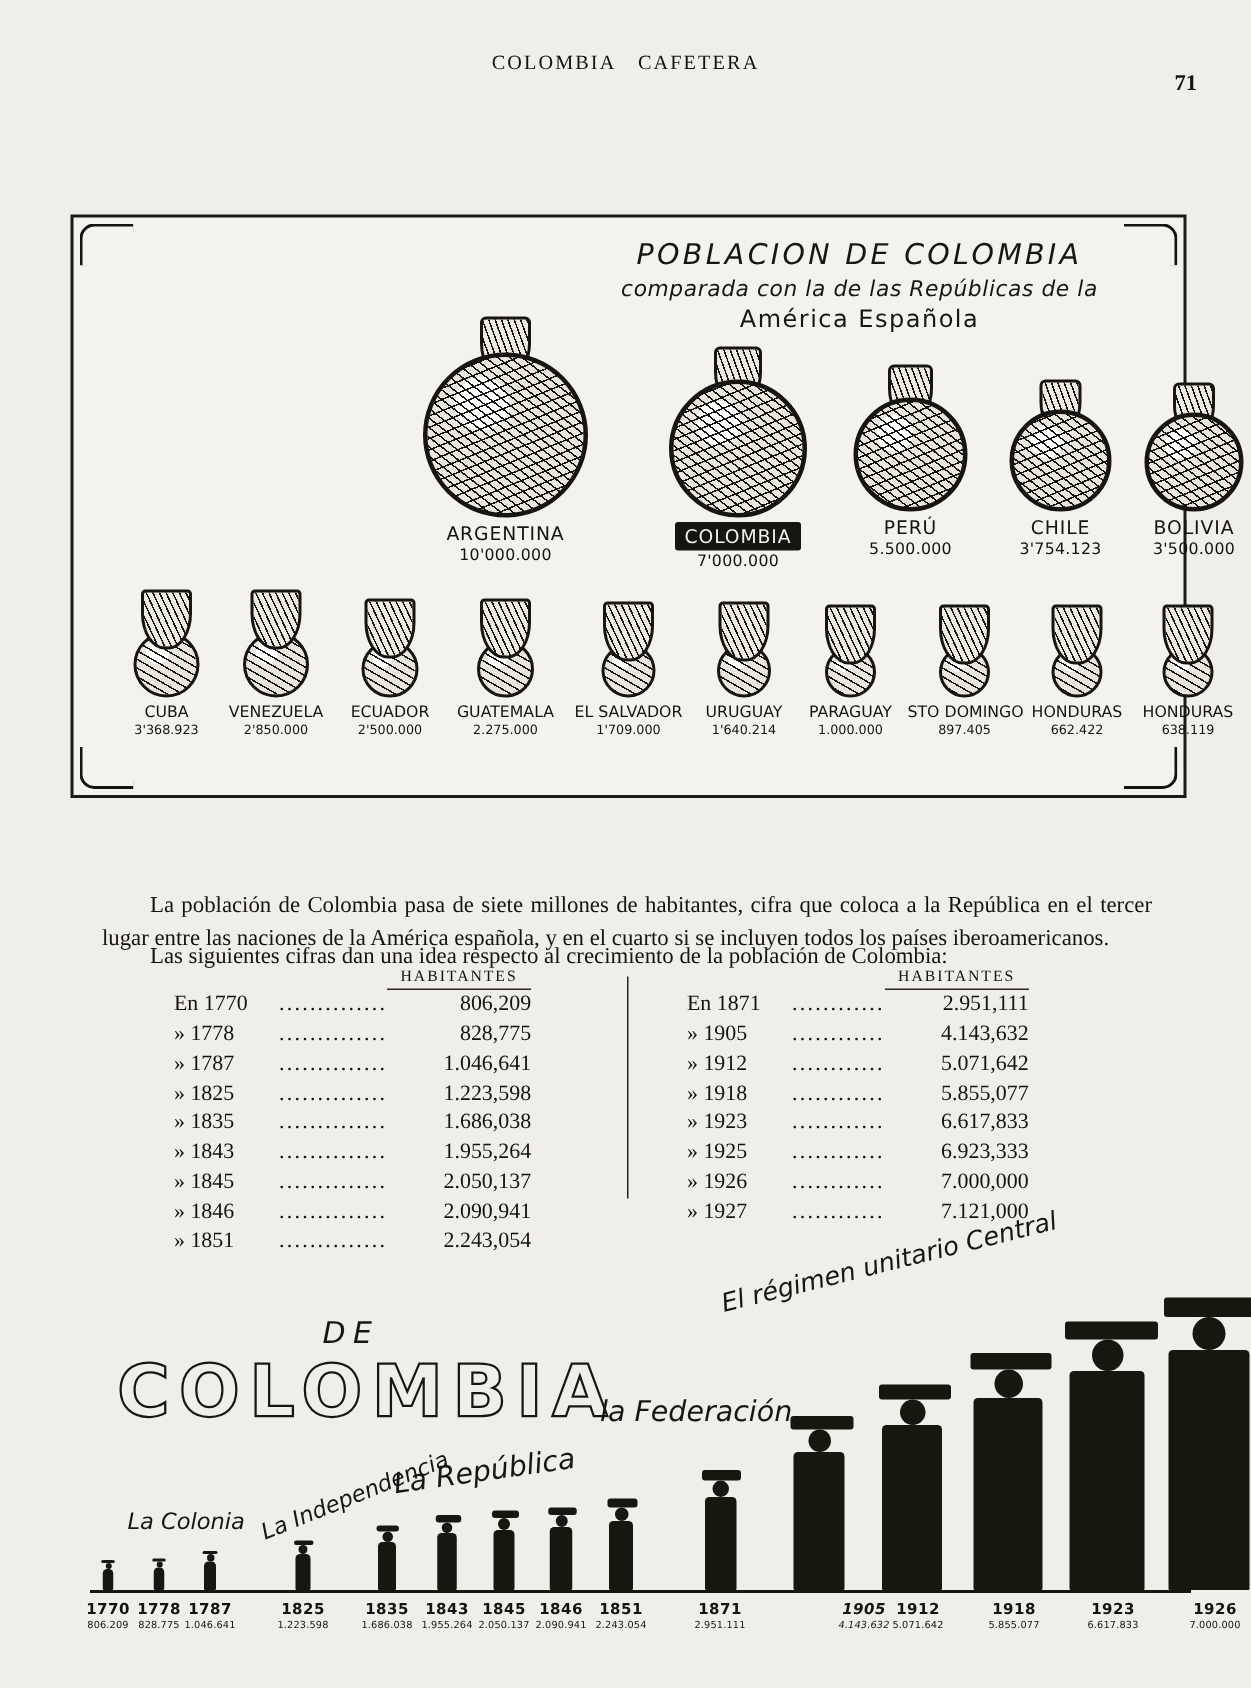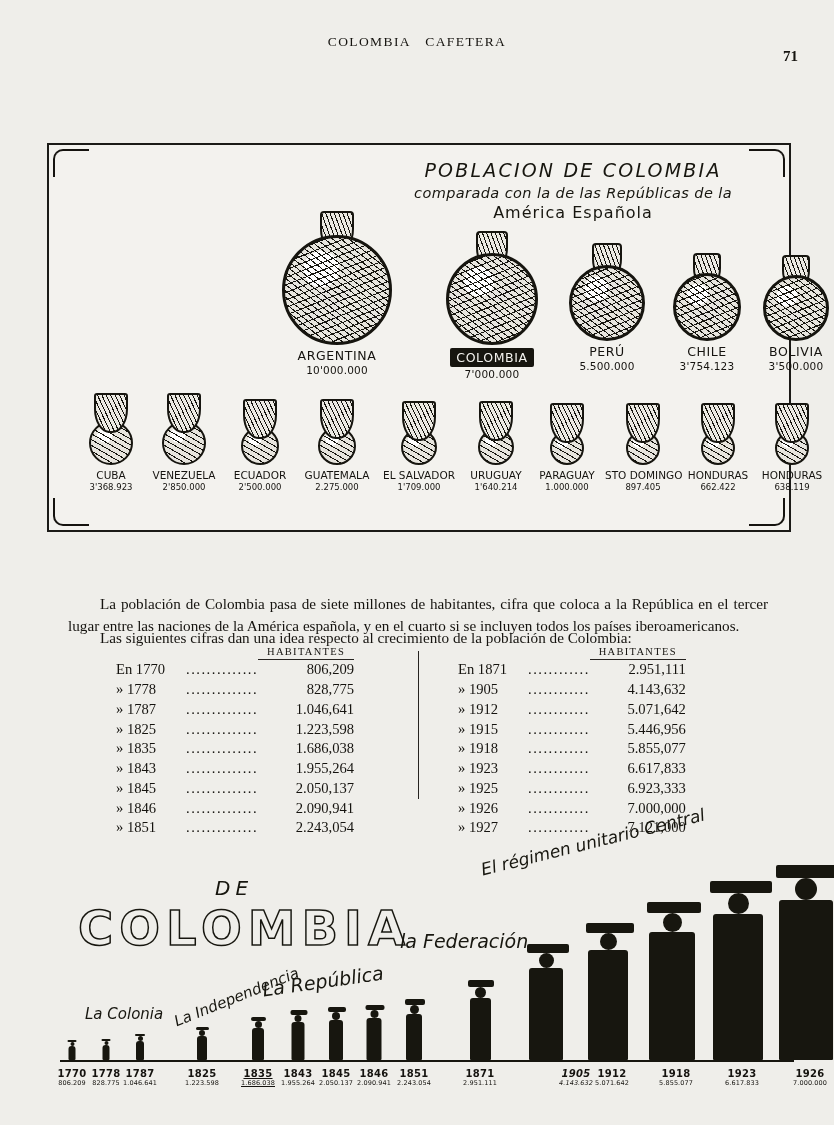--- a/index.html
+++ b/index.html
@@ -362,25 +362,20 @@
             <td class="lbl">»   1905</td>
             <td class="dots">............</td>
             <td class="val">4.143,632</td>
           </tr>
       <tr>
             <td class="lbl">»   1912</td>
             <td class="dots">............</td>
             <td class="val">5.071,642</td>
           </tr>
       <tr>
-            <td class="lbl">»   1915</td>
-            <td class="dots">............</td>
-            <td class="val">5.446,956</td>
-          </tr>
-      <tr>
             <td class="lbl">»   1918</td>
             <td class="dots">............</td>
             <td class="val">5.855,077</td>
           </tr>
       <tr>
             <td class="lbl">»   1923</td>
             <td class="dots">............</td>
             <td class="val">6.617,833</td>
           </tr>
       <tr>
@@ -528,21 +523,21 @@
       <div class="yv">828.775</div>
     </div>
     <div class="yearlab" style="left:110px;top:248px;">
       <div class="yr">1787</div>
       <div class="yv">1.046.641</div>
     </div>
     <div class="yearlab" style="left:172px;top:248px;">
       <div class="yr">1825</div>
       <div class="yv">1.223.598</div>
     </div>
-    <div class="yearlab" style="left:228px;top:248px;text-decoration:underline;">
+    <div class="yearlab" style="left:228px;top:248px;">
       <div class="yr">1835</div>
       <div class="yv">1.686.038</div>
     </div>
     <div class="yearlab" style="left:268px;top:248px;">
       <div class="yr">1843</div>
       <div class="yv">1.955.264</div>
     </div>
     <div class="yearlab" style="left:306px;top:248px;">
       <div class="yr">1845</div>
       <div class="yv">2.050.137</div>

